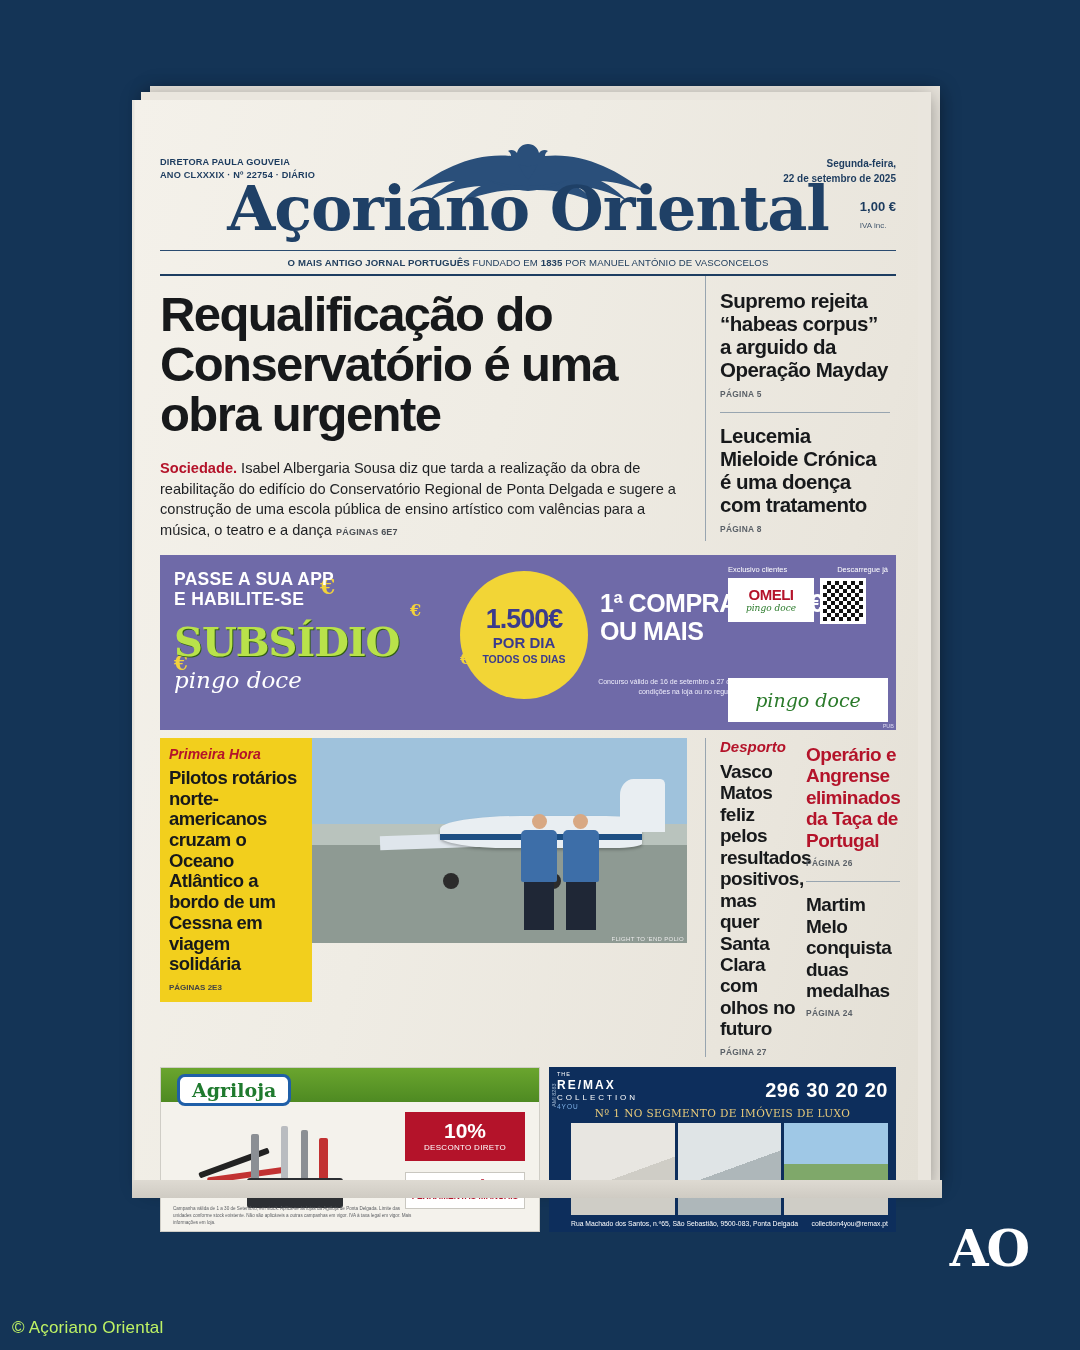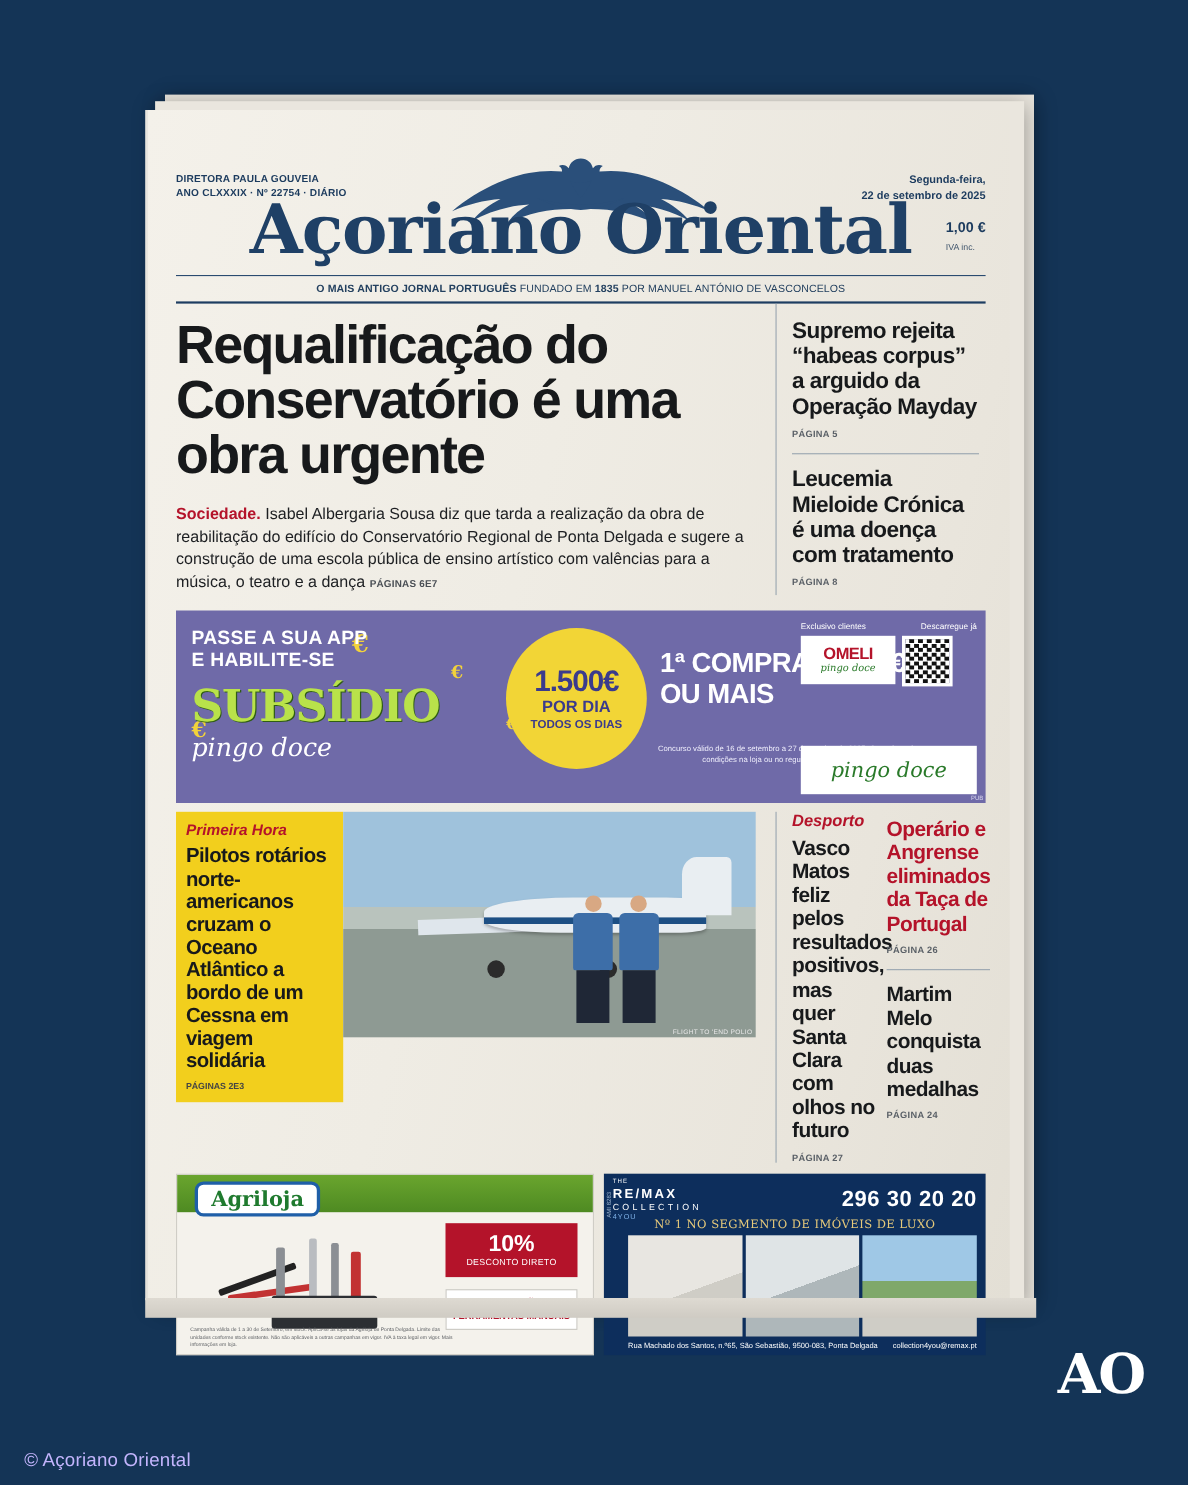--- a/index.html
+++ b/index.html
@@ -7,25 +7,25 @@
   body {
     width: 1080px; height: 1350px;
     background: #143456;
     font-family: "Liberation Sans", sans-serif;
     overflow: hidden;
     position: relative;
   }
 
   
   .credit {
-    position: absolute; left: 22px; bottom: 12px;
-    color: #c4b5fd; font-size: 17px; letter-spacing: .2px;
+    position: absolute; left: 12px; bottom: 12px;
+    color: #bef264; font-size: 17px; letter-spacing: .2px;
   }
   .ao-logo {
-    position: absolute; right: 40px; bottom: 72px;
+    position: absolute; right: 52px; bottom: 72px;
     color: #ffffff; font-family: "DejaVu Serif", serif;
     font-size: 50px; font-weight: bold; letter-spacing: -2px;
   }
 
   
   .paper-stack {
     position: absolute; left: 132px; top: 86px;
     width: 810px; height: 1110px;
   }
   .sheet {

